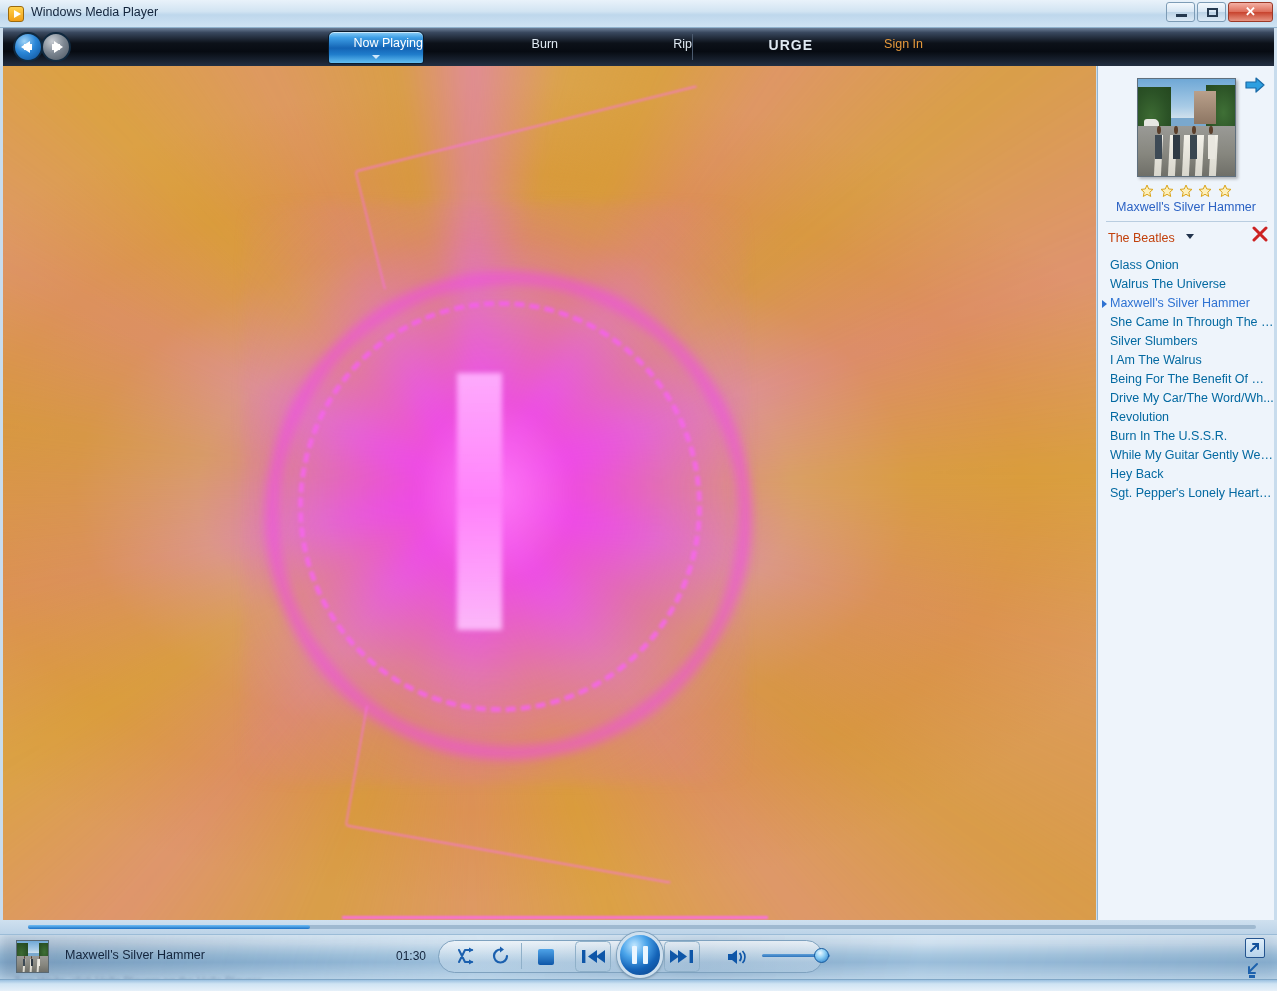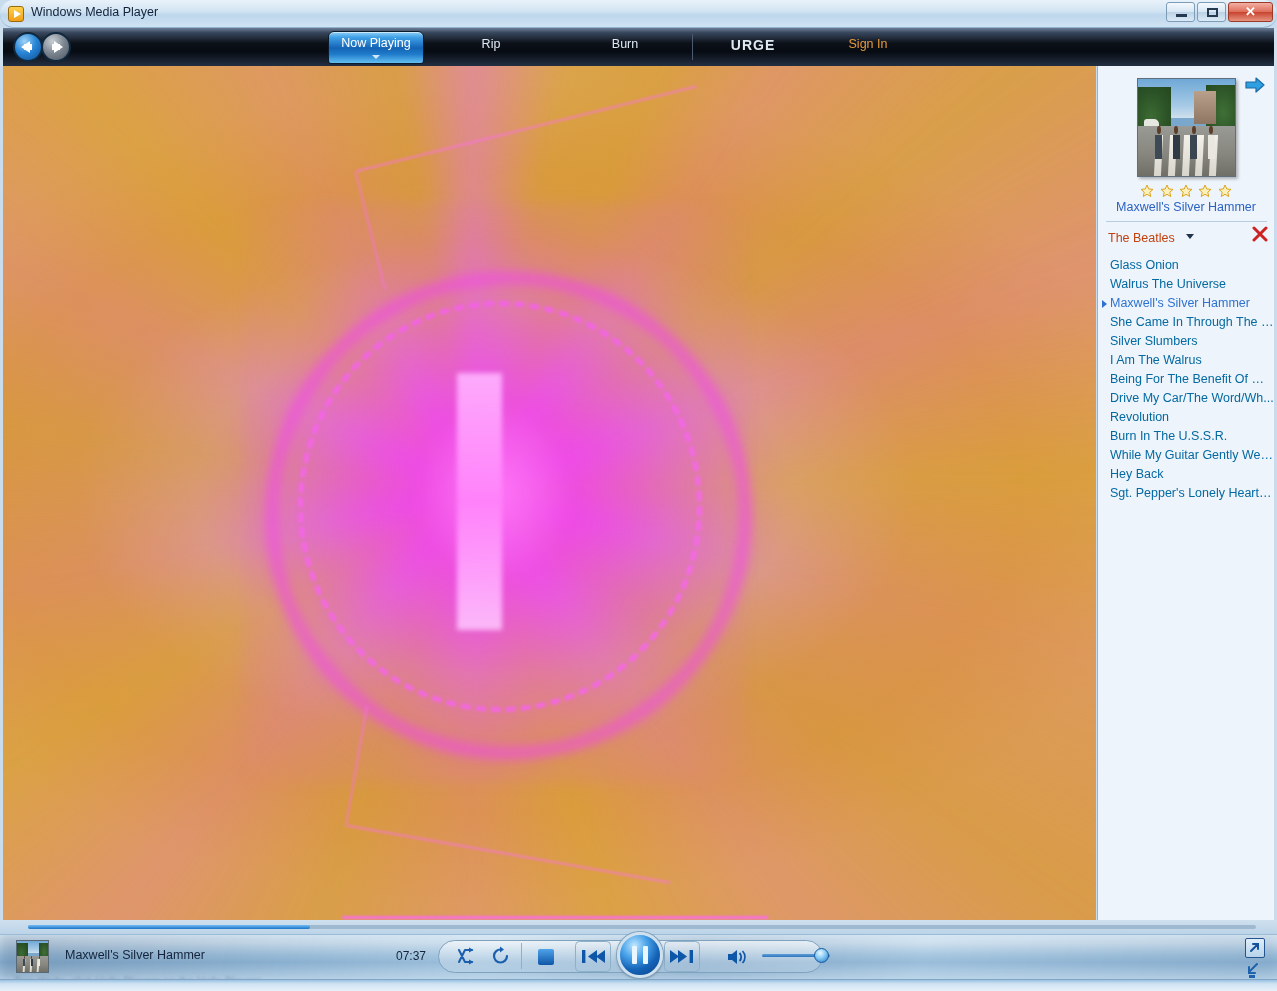--- a/index.html
+++ b/index.html
@@ -14,21 +14,20 @@
     width: 1277px; height: 991px;
     overflow: hidden;
   }
 
   
   .titlebar {
     position: absolute; left: 0; top: 0; width: 1277px; height: 28px;
     background: linear-gradient(180deg, #e9f2fa 0%, #d2e4f2 42%, #bed7ec 55%, #cfe3f3 100%);
     border-bottom: 1px solid #8fb2cd;
     box-sizing: border-box;
-    border-radius: 14px;
   }
   .title-icon {
     position: absolute; left: 8px; top: 6px; width: 16px; height: 16px;
     border-radius: 3px;
     background: linear-gradient(180deg,#ffd24d 0%, #f29f17 100%);
     border: 1px solid #9c6a0d;
     box-sizing: border-box;
   }
   .title-icon:after {
     content:""; position:absolute; left:5px; top:3px;
@@ -81,21 +80,21 @@
     position:absolute; top: 7px; width:0; height:0;
     border-top: 6px solid transparent; border-bottom: 6px solid transparent;
   }
   .arrow-l { left: 6px; border-right: 9px solid #fff; }
   .arrow-r { right: 6px; border-left: 9px solid #fff; }
   .arrow-l:after { content:""; position:absolute; left:3px; top:-3px; width:8px; height:6px; background:#fff; }
   .arrow-r:after { content:""; position:absolute; right:3px; top:-3px; width:8px; height:6px; background:#fff; }
 
   .tabs { position: absolute; left: 325px; top: 0; height: 38px; display: flex; align-items: flex-start; }
   .tab {
-    color: #dfe9f2; font-size: 12.5px; text-align: center;
+    color: #dfe9f2; font-size: 12.5px; text-align: right;
     padding: 9px 0 16px 0; height: 38px; box-sizing: border-box;
     white-space: nowrap;
   }
   .tab.active {
     width: 96px; height: 33px; margin-top: 3px;
     border-radius: 6px 6px 3px 3px;
     background: linear-gradient(180deg,#8fd0f7 0%, #3e9fe6 18%, #1464b5 52%, #1f7ccb 72%, #64c0f2 100%);
     border: 1px solid #0a1b2c;
     color: #fff; padding-top: 4px;
     box-shadow: inset 0 1px 0 rgba(255,255,255,.55);
@@ -360,22 +359,22 @@
         </div>
       <div class="navcircle fwd">
           <span class="arrow-r"></span>
         </div>
     </div>
     <div class="tabs">
       <div class="tab active">
         <span>Now Playing</span>
         <span class="caret"></span>
       </div>
+      <div class="tab w1"><span>Burn</span></div>
       <div class="tab w1"><span>Rip</span></div>
-      <div class="tab w1"><span>Burn</span></div>
       <div class="tabdiv"></div>
       <div class="tab urge"><span>URGE</span></div>
       <div class="tab signin"><span>Sign In</span></div>
     </div>
   </div>
 
   <div class="viz">
     <div class="viz-rays"></div>
     <div class="viz-ring"></div>
     <div class="viz-ring2"></div>
@@ -498,21 +497,21 @@
         <b></b>
         <i style="background:#2f3a44"></i>
       </div>
     <div class="abbey-fig" style="left:68%">
         <b></b>
         <i style="background:#e9e7df"></i>
       </div>
   </div>
 
   <div class="c-track">Maxwell's Silver Hammer</div>
-  <div class="c-time">07:37</div>
+  <div class="c-time">01:30</div>
 
   <div class="ctrl-pill"></div>
 
   <div class="ic ic-shuffle">
     <svg width="20" height="20" viewBox="0 0 20 20">
       <path d="M3 4 L9 16 M3 16 L9 4 M9 4 L16 4 M9 16 L16 16" stroke="#1a5fae" stroke-width="2" fill="none" stroke-linecap="round"></path>
       <path d="M13 1.5 L17.5 4 L13 6.5 Z M13 13.5 L17.5 16 L13 18.5 Z" fill="#1a5fae"></path>
     </svg>
   </div>
   <div class="ic ic-repeat">

